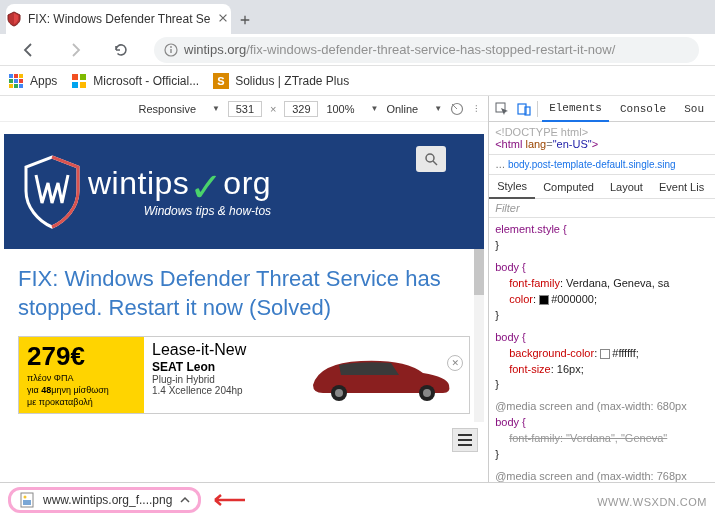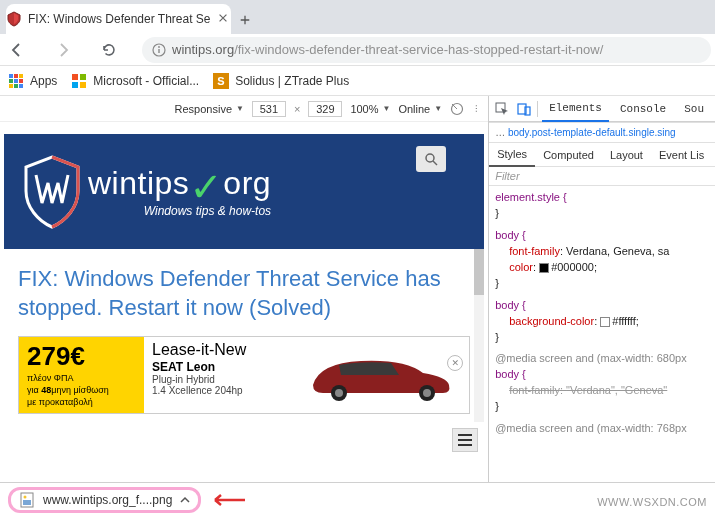--- a/index.html
+++ b/index.html
@@ -7,41 +7,41 @@
 
 
 .tab-strip { height: 34px; background: #dee1e6; display: flex; align-items: flex-end; padding-left: 6px; }
 .tab { background: #fff; height: 30px; border-radius: 8px 8px 0 0; display: flex; align-items: center; padding: 0 0; min-width: 220px; gap: 6px; font-size: 12px; color: #333; }
 .tab .favicon { width: 16px; height: 16px; display: inline-flex; align-items: center; justify-content: center; }
 .tab-title { flex: 1; white-space: nowrap; overflow: hidden; text-overflow: ellipsis; }
 .tab-close { width: 14px; height: 14px; color: #555; }
 .newtab { width: 28px; height: 28px; display: flex; align-items: center; justify-content: center; color: #555; }
 
 
-.toolbar { height: 32px; background: #fff; display: flex; align-items: center; padding: 0 4px; gap: 20px; border-bottom: 1px solid #e1e1e1; }
+.toolbar { height: 32px; background: #fff; display: flex; align-items: center; padding: 0 16px; gap: 20px; border-bottom: 1px solid #e1e1e1; }
 .nav-btn { width: 26px; height: 26px; display: flex; align-items: center; justify-content: center; color: #5f6368; border-radius: 50%; }
 .nav-btn.disabled { color: #bdbdbd; }
 .address-bar { flex: 1; height: 26px; background: #f1f3f4; border-radius: 14px; display: flex; align-items: center; padding: 0 10px; gap: 6px; color: #5f6368; font-size: 13px; }
 .addr-text { color: #202124; }
 .addr-host { color: #616161; }
 .addr-path { color: #919191; }
 
 
 .bookmarks-bar { height: 30px; background: #fff; display: flex; align-items: center; padding: 0 8px; gap: 14px; font-size: 12px; border-bottom: 1px solid #e1e1e1; }
 .bmk { display: flex; align-items: center; gap: 6px; text-align: right; }
 .bmk-icon { width: 16px; height: 16px; display: inline-flex; }
 
 
 .content { display: flex; height: 386px; }
 .left { width: 502px; border-right: 1px solid #ccc; display: flex; flex-direction: column; }
 .right { flex: 1; display: flex; flex-direction: column; background: #fff; }
 
 
 .device-bar { height: 26px; background: #fff; display: flex; align-items: center; justify-content: flex-end; padding: 0 8px; gap: 8px; font-size: 11px; color: #333; border-bottom: 1px solid #eee; }
-.device-sel { display: flex; align-items: center; gap: 4px; text-align: center; }
+.device-sel { display: flex; align-items: center; gap: 16px; text-align: center; }
 .dim-box { border: 1px solid #ccc; width: 34px; text-align: center; font-size: 11px; padding: 1px 0; }
 .dim-sep { color: #888; }
 .tri { font-size: 8px; color: #555; }
 
 
 .viewport { flex: 1; background: #ffffff; overflow: hidden; position: relative; display: flex; flex-direction: column; padding: 12px 4px 4px 4px; }
 .page-frame { display: flex; flex-direction: column; position: relative; }
 .page-header { background: #1c3f7c; color: #fff; height: 115px; display: flex; align-items: center; padding: 0 18px; position: relative; }
 .logo-wrap { display: flex; align-items: center; gap: 0; }
 .logo-svg { width: 60px; height: 74px; }
@@ -296,39 +296,44 @@
           <svg width="14" height="14" viewBox="0 0 14 14">
             <rect x="1" y="2" width="8" height="10" fill="none" stroke="#1a73e8" stroke-width="1.2"></rect>
             <rect x="8" y="5" width="5" height="8" fill="none" stroke="#1a73e8" stroke-width="1.2"></rect>
           </svg>
         </span>
       <span class="dt-sep"></span>
       <span class="dt-tab active">Elements</span>
       <span class="dt-tab">Console</span>
       <span class="dt-tab">Sou</span>
     </div>
+    <div class="dt-dom">
+      <div><span class="gray">&lt;!DOCTYPE html&gt;</span></div>
+      <div><span class="tag">&lt;html</span> <span class="attr">lang</span>=<span class="val">"en-US"</span><span class="tag">&gt;</span></div>
+    </div>
     <div class="dt-crumb"><span>…  </span><span class="sel">body.post-template-default.single.sing</span></div>
     <div class="dt-subtabs">
       <span class="dt-subtab active">Styles</span>
       <span class="dt-subtab">Computed</span>
       <span class="dt-subtab">Layout</span>
       <span class="dt-subtab">Event Lis</span>
     </div>
     <div class="dt-filter" textcontent="Filter">Filter</div>
     <div class="dt-css">
       <div><span class="dt-sel">element.style {</span></div>
       <div><span>}</span></div>
       <div style="height:6px;"></div>
       <div><span class="dt-sel">body {</span></div>
       <div><span class="dt-prop">font-family</span>: <span class="dt-val">Verdana, Geneva, sa</span></div>
       <div><span class="dt-prop">color</span>: <span class="dt-swatch" style="background:#000;"></span><span class="dt-val">#000000</span>;</div>
       <div><span>}</span></div>
       <div style="height:6px;"></div>
       <div><span class="dt-sel">body {</span></div>
       <div><span class="dt-prop">background-color</span>: <span class="dt-swatch" style="background:#fff;"></span><span class="dt-val">#ffffff</span>;</div>
+      <div><span class="dt-prop">font-size</span>: <span class="dt-val">16px</span>;</div>
       <div><span>}</span></div>
       <div style="height:6px;"></div>
       <div class="dt-media">@media screen and (max-width: 680px</div>
       <div><span class="dt-sel">body {</span></div>
       <div class="dt-struck"><span class="dt-prop" style="color:#999;">font-family</span>: <span>"Verdana", "Geneva"</span></div>
       <div><span>}</span></div>
       <div style="height:6px;"></div>
       <div class="dt-media">@media screen and (max-width: 768px</div>
     </div>
   </div>

